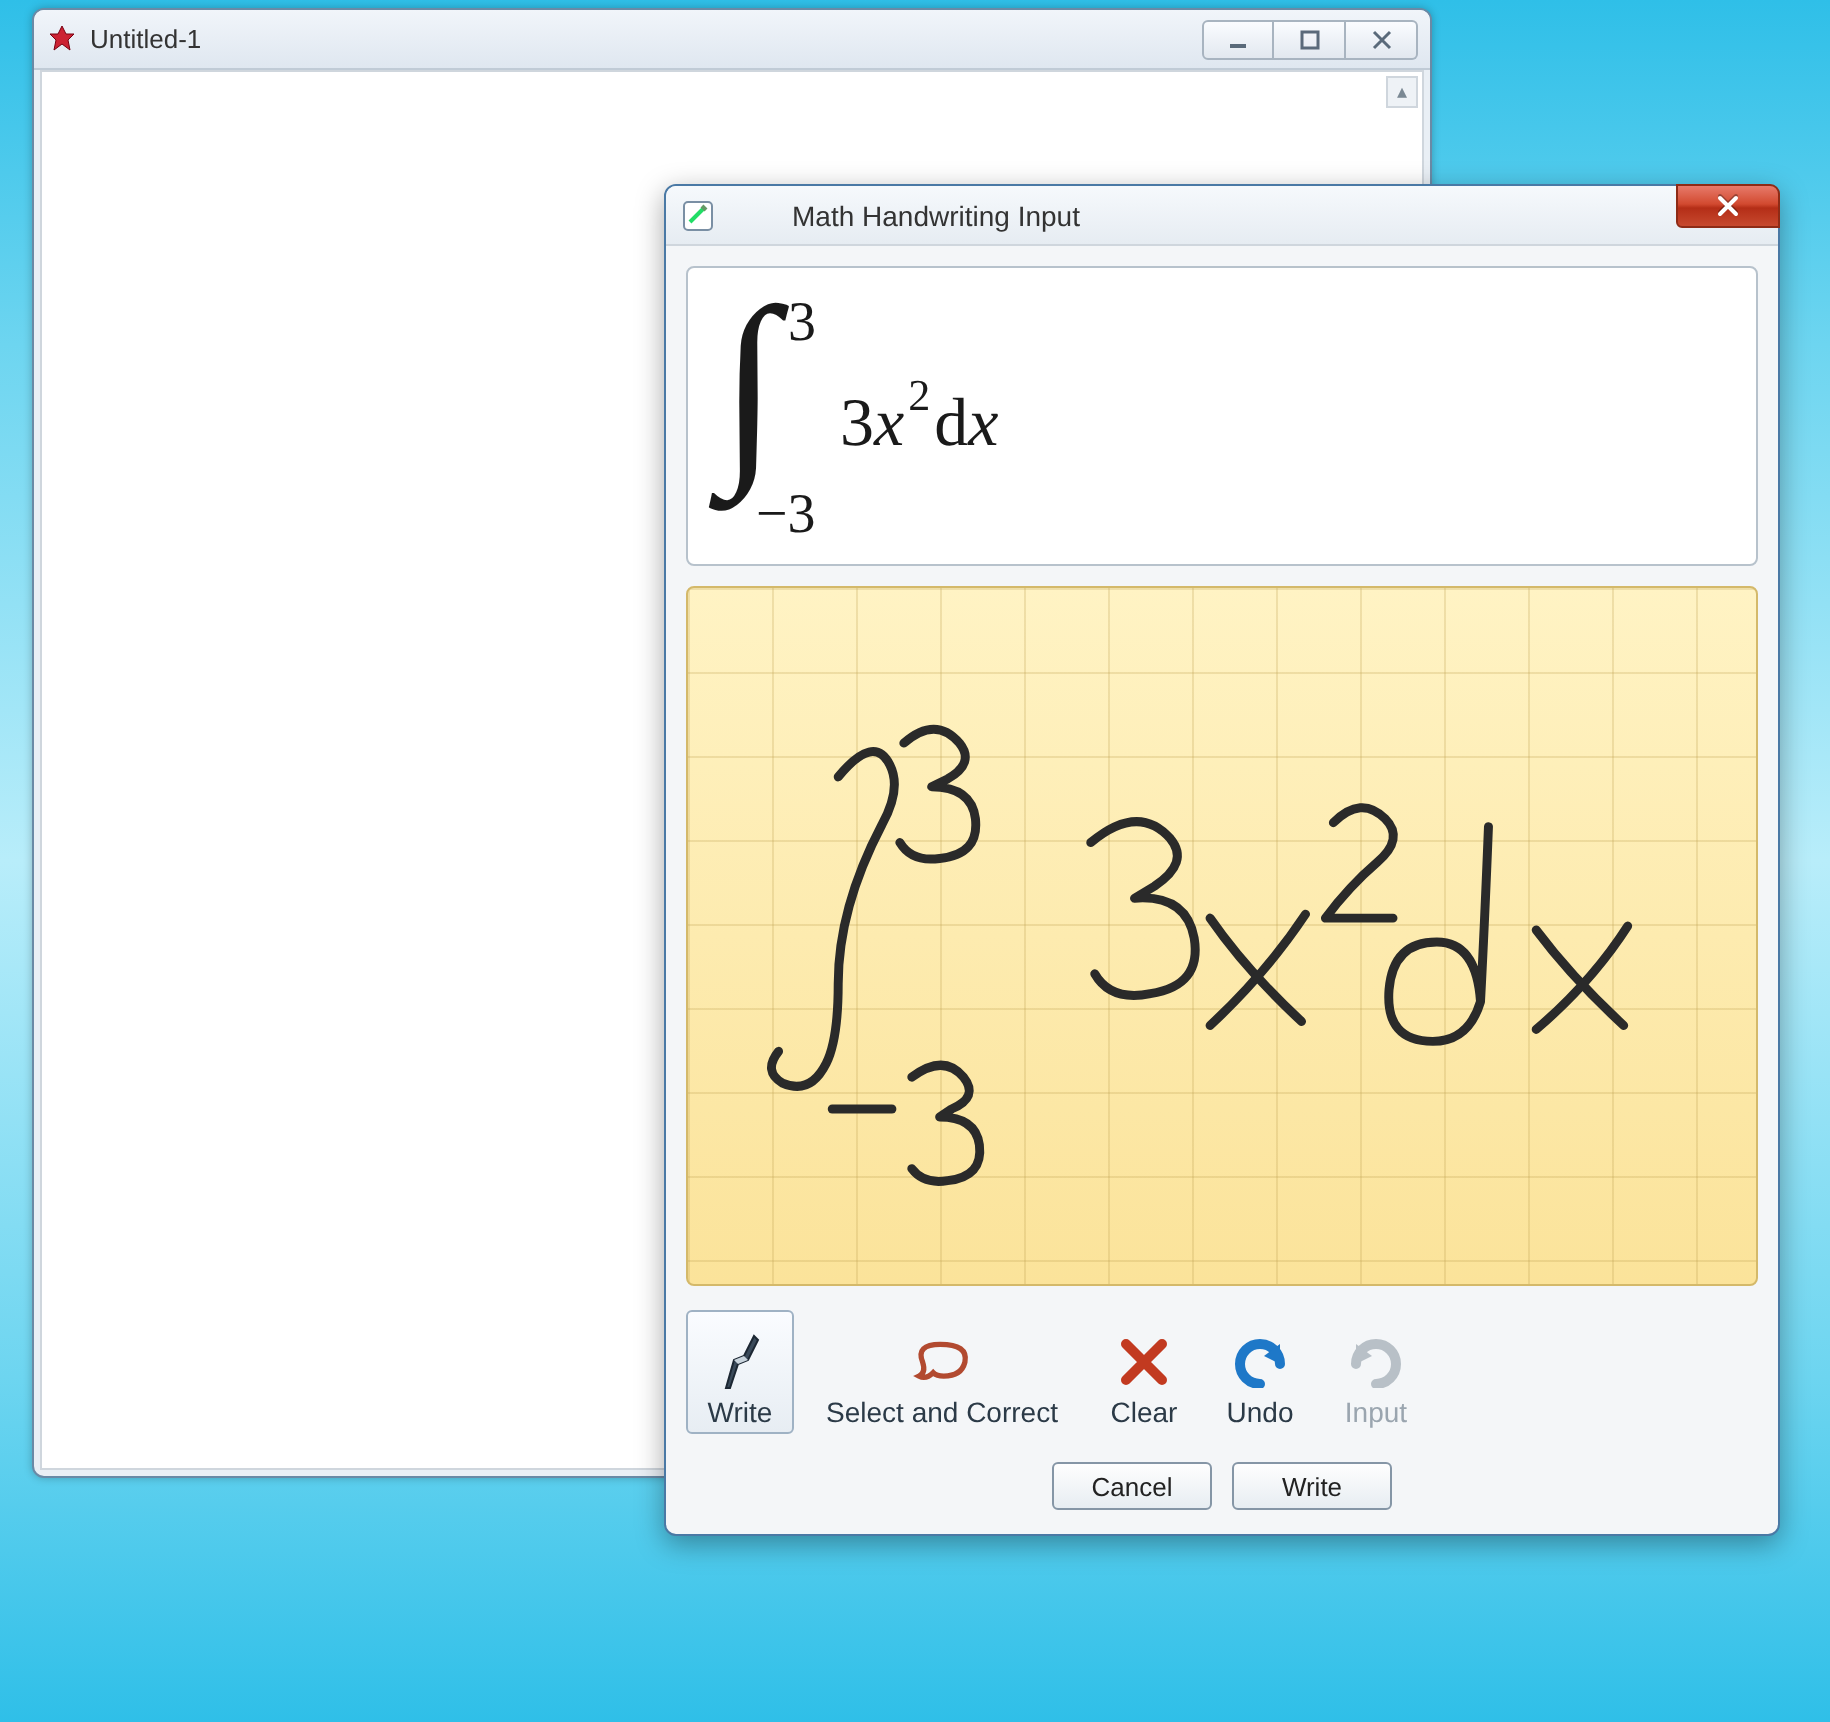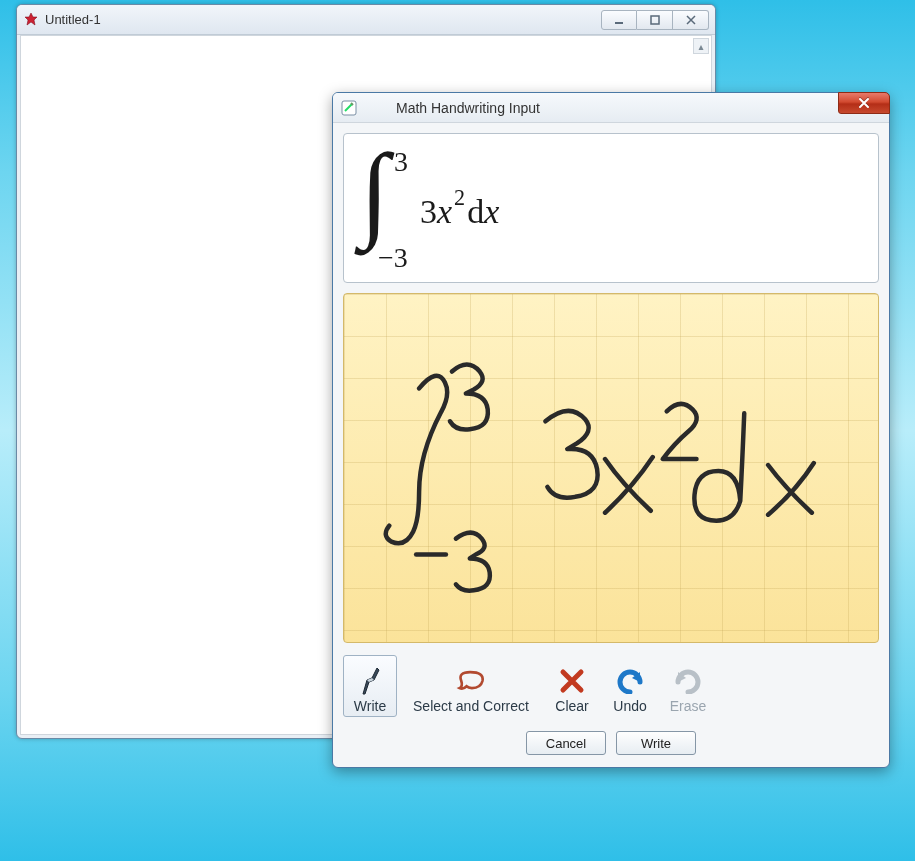--- a/index.html
+++ b/index.html
@@ -298,21 +298,21 @@
         </span>
         <span>Undo</span>
       </div>
       <div class="tool disabled">
         <span class="ticon">
           <svg width="28" height="26" viewBox="0 0 28 26">
             <path d="M4 14 A10 10 0 1 1 14 24" fill="none" stroke="#b8c0c7" stroke-width="5" stroke-linecap="round"></path>
             <path d="M4 14 L4 4 L12 10 Z" fill="#b8c0c7"></path>
           </svg>
         </span>
-        <span>Erase</span>
+        <span>Input</span>
       </div>
     </div>
   </div>
 
   <div class="dlg-footer">
     <div class="btn">
       <span>Cancel</span>
     </div>
     <div class="btn">
       <span>Write</span>

